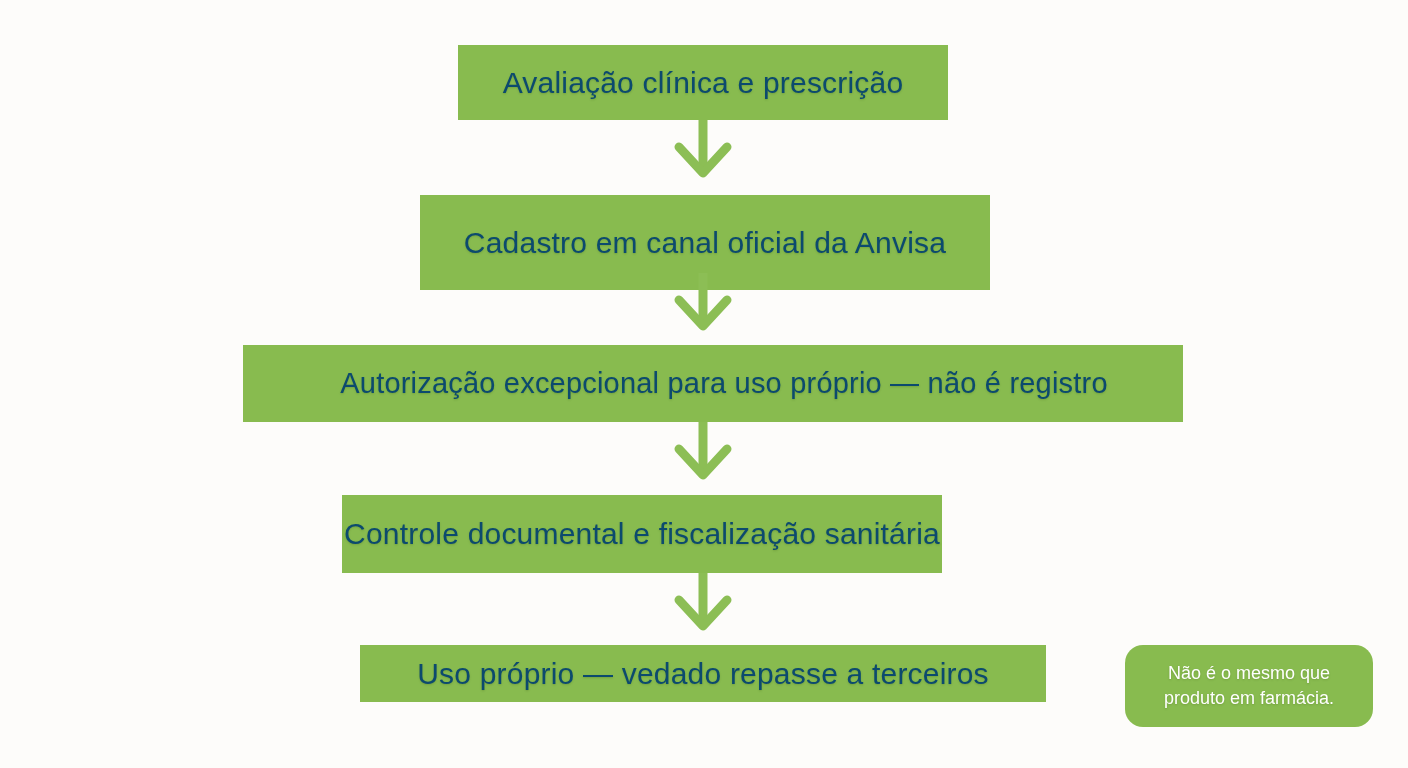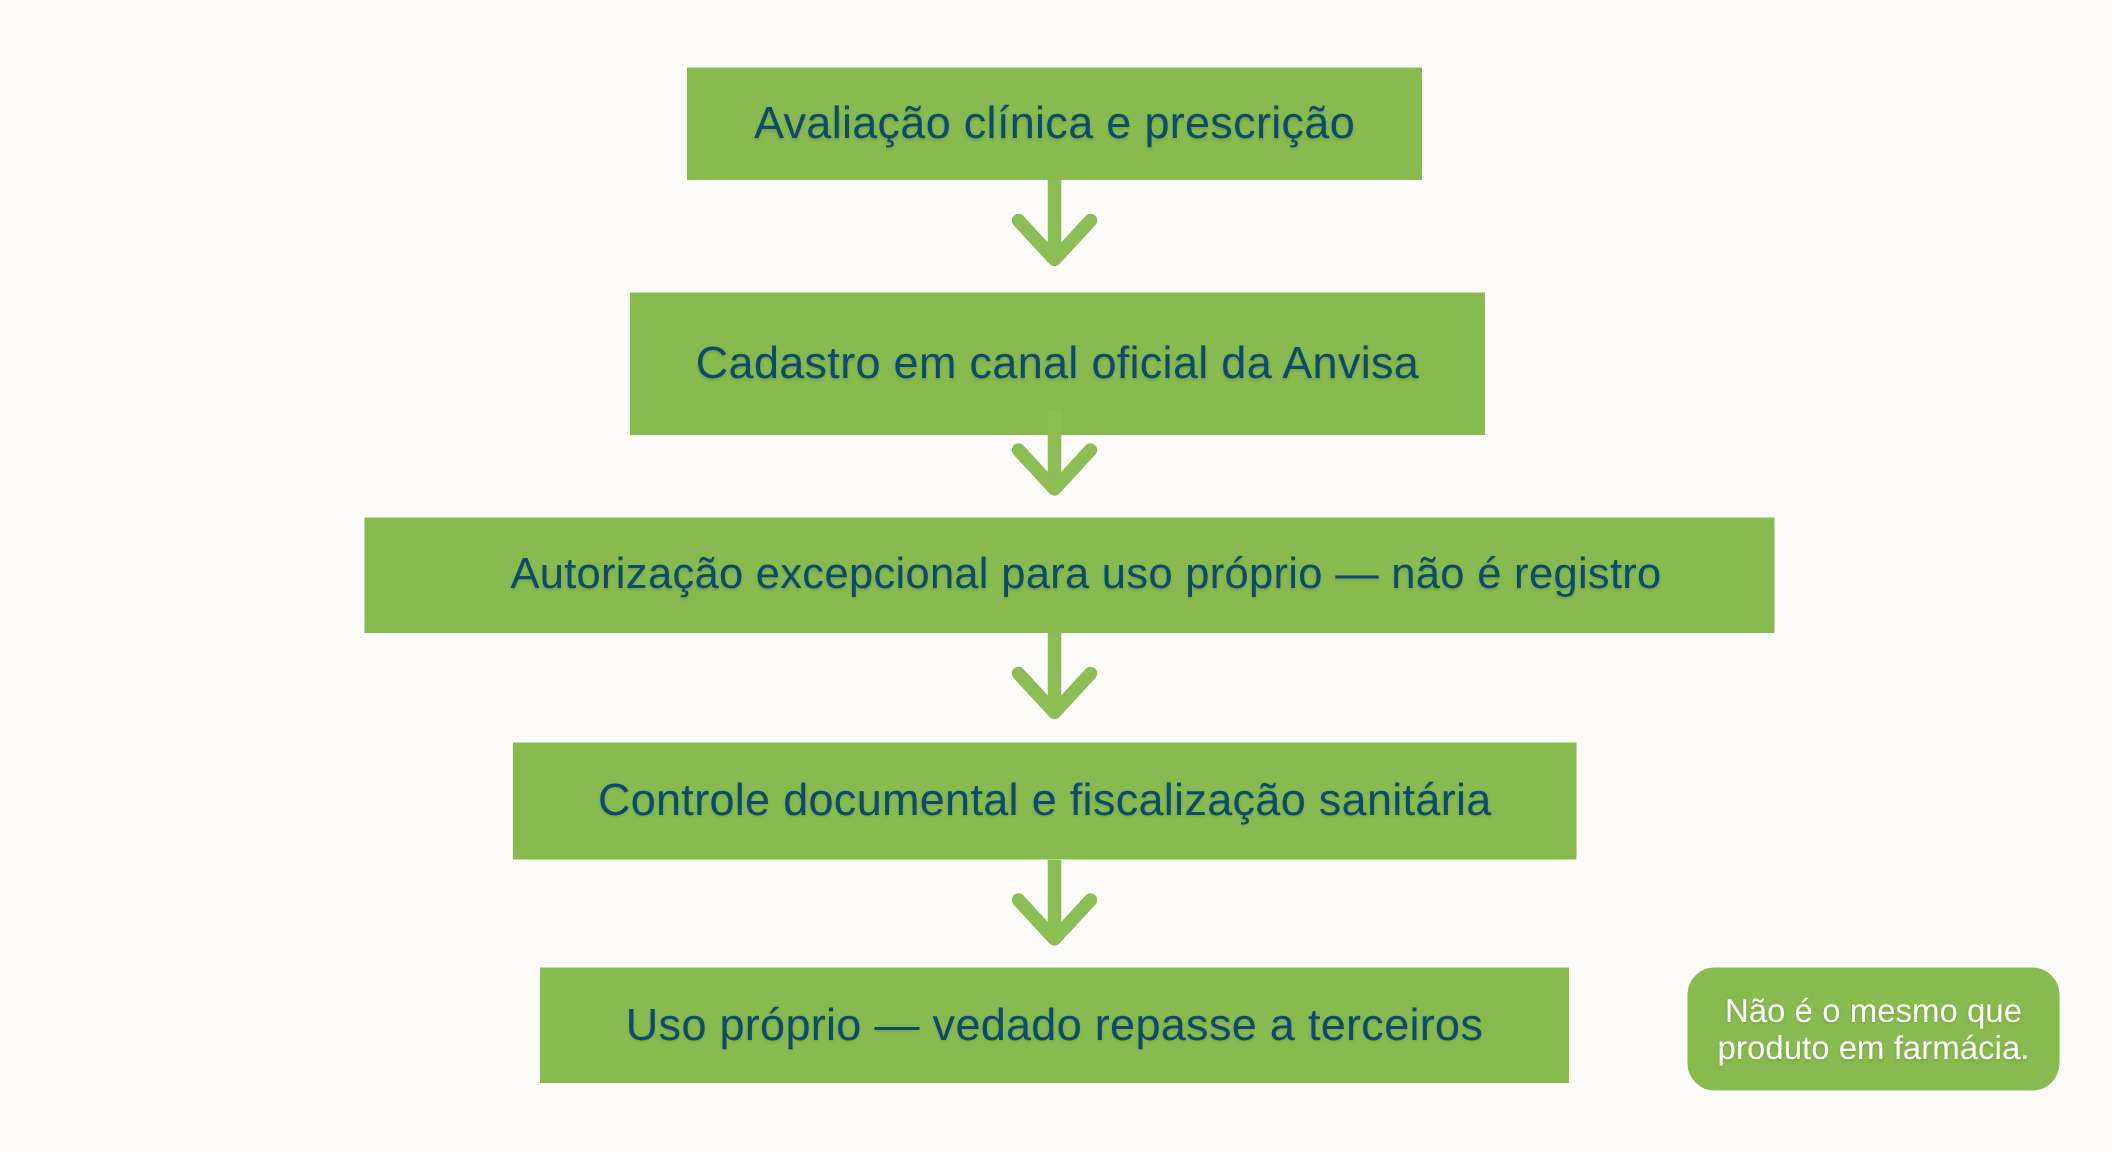--- a/index.html
+++ b/index.html
@@ -26,22 +26,22 @@
     align-items: center;
     justify-content: center;
     font-size: 30px;
     letter-spacing: 0.2px;
     white-space: nowrap;
     text-shadow: 0 1px 2px rgba(60, 90, 20, 0.25);
   }
   .step-1 { left: 458px; top: 45px;  width: 490px; height: 75px; }
   .step-2 { left: 420px; top: 195px; width: 570px; height: 95px; }
   .step-3 { left: 243px; top: 345px; width: 918px; height: 77px; font-size: 29px; padding-left: 22px; }
-  .step-4 { left: 342px; top: 495px; width: 709px; height: 78px; }
-  .step-5 { left: 360px; top: 645px; width: 686px; height: 77px; text-align: center; }
+  .step-4 { left: 342px; top: 495px; width: 600px; height: 78px; }
+  .step-5 { left: 360px; top: 645px; width: 686px; height: 57px; text-align: center; }
   .flow-arrow {
     position: absolute;
     width: 60px;
     height: 62px;
     left: 673px;
   }
   .arrow-1 { top: 120px; }
   .arrow-2 { top: 273px; }
   .arrow-3 { top: 422px; }
   .arrow-4 { top: 573px; }
@@ -52,21 +52,21 @@
     top: 645px;
     width: 248px;
     height: 82px;
     border-radius: 18px;
     background: var(--accent, #88bb4f);
     color: #ffffff;
     display: flex;
     align-items: center;
     justify-content: center;
     text-align: center;
-    font-size: 22px;
+    font-size: 18px;
     line-height: 25px;
     padding: 0 14px;
     box-sizing: border-box;
     text-shadow: 0 1px 2px rgba(60, 90, 20, 0.25);
   }
 </style>
 </head>
 <body style="background: rgb(253, 252, 250);">
 
 <div class="canvas">

